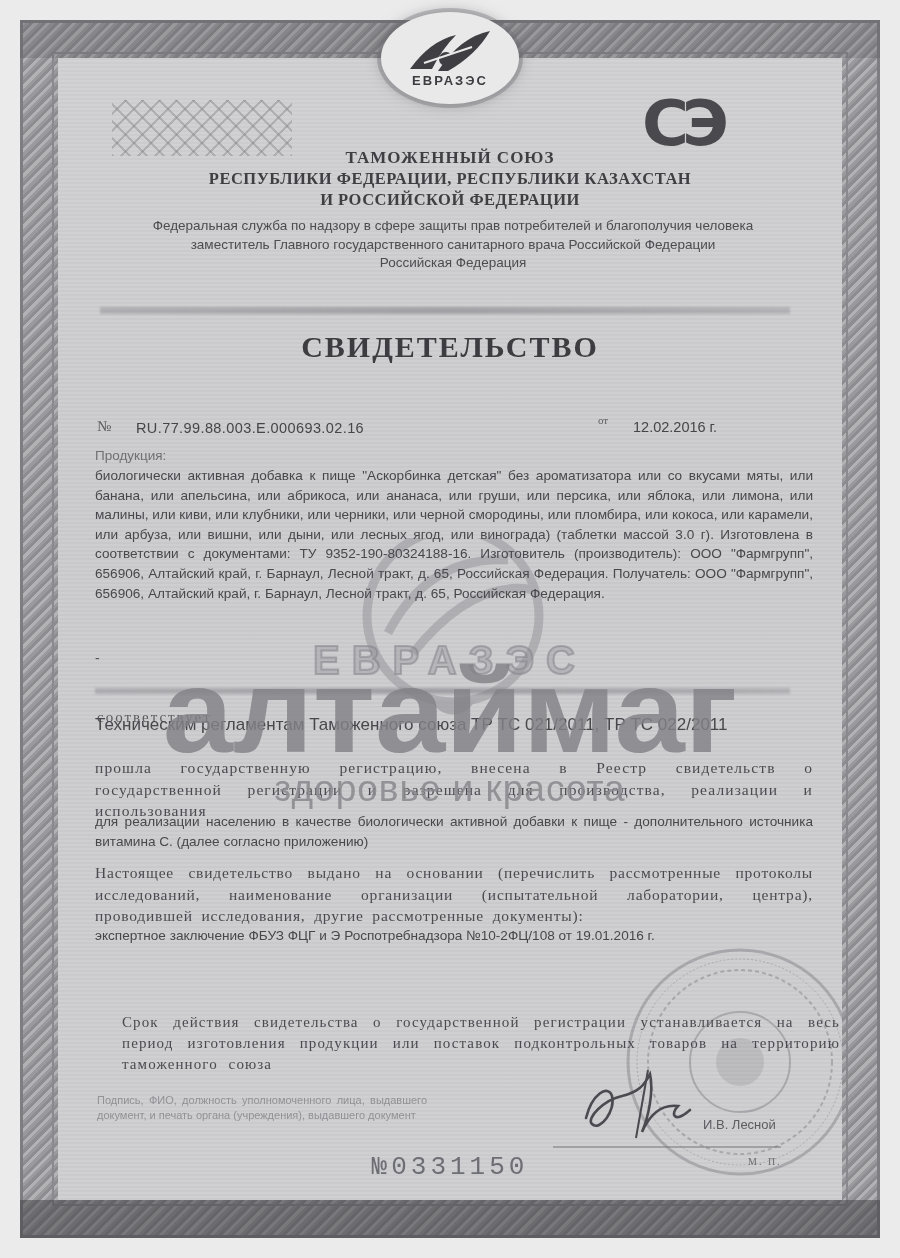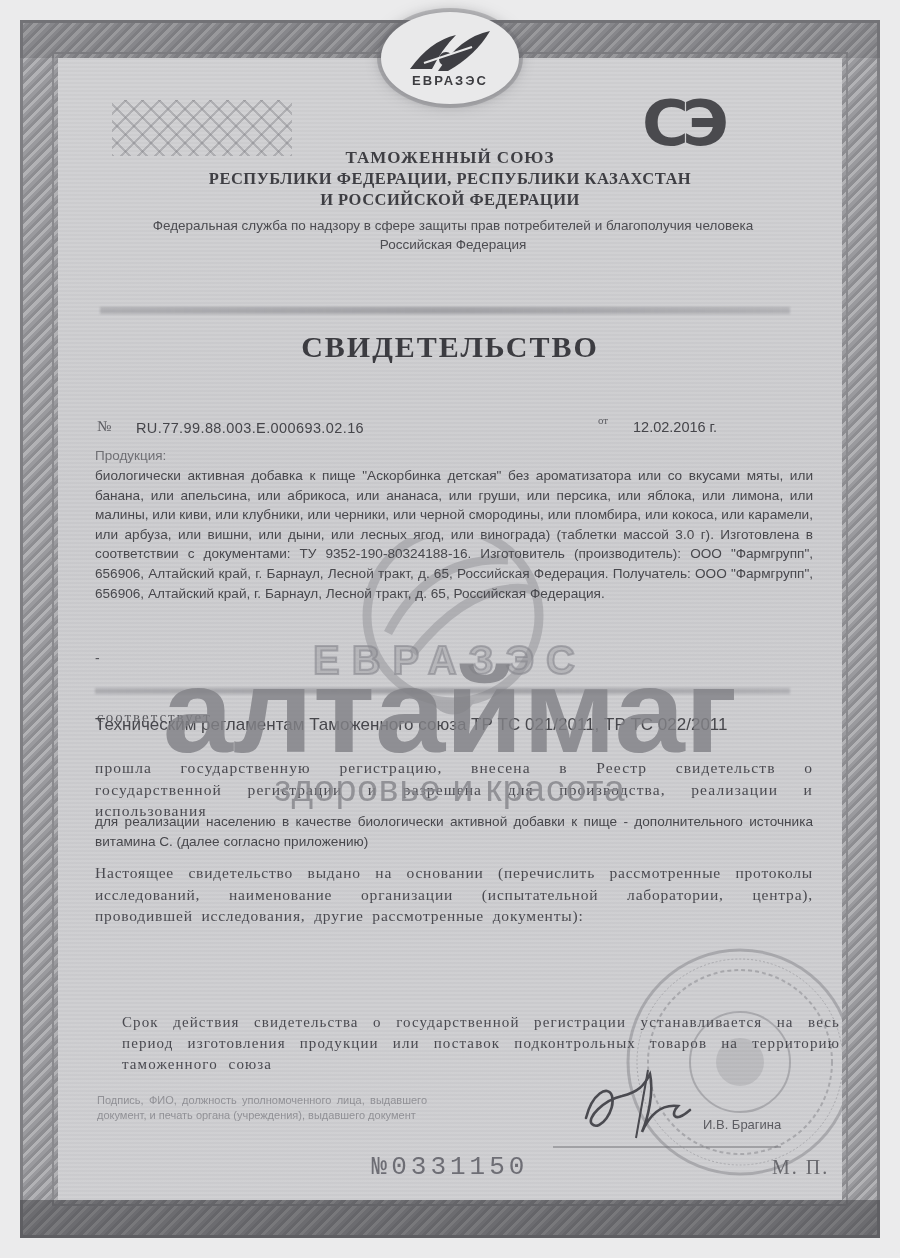--- a/index.html
+++ b/index.html
@@ -89,21 +89,21 @@
   .basis{top:862px;letter-spacing:.8px;word-spacing:4px;}
   .expert{top:926px;}
   .validity{top:1012px;font-size:15px;line-height:21px;margin-left:27px;}
 
   .sig-note{top:1093px;left:97px;width:330px;font-size:11px;line-height:15px;text-align:justify;
     color:rgba(95,95,102,.55);filter:blur(.5px);z-index:2;}
   .stamp{top:942px;left:620px;z-index:1;opacity:.3;}
   .sig-svg{top:1066px;left:578px;z-index:2;}
   .sig-line{top:1146px;left:553px;width:228px;height:2px;background:rgba(110,110,116,.45);filter:blur(.6px);z-index:2;}
   .sig-name{top:1117px;left:703px;font-size:13px;color:rgba(72,72,78,.85);z-index:2;}
-  .seal-mp{top:1156px;left:772px;font-family:"Liberation Serif",serif;font-size:20px;
+  .seal-mp{top:1156px;left:748px;font-family:"Liberation Serif",serif;font-size:10px;
     letter-spacing:2px;color:rgba(80,80,86,.8);z-index:2;}
   .doc-number{top:1152px;z-index:2;font-family:"Liberation Mono",monospace;font-size:26px;
     letter-spacing:4px;color:rgba(85,85,94,.8);}
 </style>
 </head>
 <body>
 
 <div class="page">
 
   <div class="frame"></div>
@@ -125,20 +125,21 @@
   </div>
 
   <div class="abs se-mark">СЭ</div>
 
   <div class="abs center hdr">
     <div class="serifline l1">ТАМОЖЕННЫЙ СОЮЗ</div>
     <div class="serifline l2">РЕСПУБЛИКИ ФЕДЕРАЦИИ, РЕСПУБЛИКИ КАЗАХСТАН</div>
     <div class="serifline l3">И РОССИЙСКОЙ ФЕДЕРАЦИИ</div>
     <div class="gap"></div>
     <div class="sans">Федеральная служба по надзору в сфере защиты прав потребителей и благополучия человека</div>
+    <div class="sans">заместитель Главного государственного санитарного врача Российской Федерации</div>
     <div class="sans">Российская Федерация</div>
   </div>
 
   <div class="abs blur-line" style="top:307px;left:100px;width:690px;height:7px;"></div>
 
   <div class="abs center title-main">СВИДЕТЕЛЬСТВО</div>
 
   <div class="abs serif-label num-label">№</div>
   <div class="abs num-value">RU.77.99.88.003.Е.000693.02.16</div>
   <div class="abs serif-label date-label">от</div>
@@ -159,20 +160,21 @@
   <div class="abs center wm-eurasec-text">ЕВРАЗЭС</div>
 
   <div class="abs blur-line" style="top:688px;left:95px;width:695px;height:6px;"></div>
 
   <div class="abs serif-label compliance-intro">соответствует</div>
   <div class="abs compliance-reg">Техническим регламентам Таможенного союза ТР ТС 021/2011, ТР ТС 022/2011</div>
 
   <div class="abs para serif-para reg-statement">прошла государственную регистрацию, внесена в Реестр свидетельств о государственной регистрации и разрешена для производства, реализации и использования</div>
   <div class="abs para sans-para usage">для реализации населению в качестве биологически активной добавки к пище - дополнительного источника витамина С. (далее согласно приложению)</div>
   <div class="abs para serif-para basis">Настоящее свидетельство выдано на основании (перечислить рассмотренные протоколы исследований, наименование организации (испытательной лаборатории, центра), проводившей исследования, другие рассмотренные документы):</div>
+  <div class="abs para sans-para expert">экспертное заключение ФБУЗ ФЦГ и Э Роспотребнадзора №10-2ФЦ/108 от 19.01.2016 г.</div>
   <div class="abs para serif-para validity">Срок действия свидетельства о государственной регистрации устанавливается на весь период изготовления продукции или поставок подконтрольных товаров на территорию таможенного союза</div>
 
   <div class="abs center wm-brand">алтаймаг</div>
   <div class="abs sig-note">Подпись, ФИО, должность уполномоченного лица, выдавшего документ, и печать органа (учреждения), выдавшего документ</div>
 
   <div class="abs center wm-tagline">здоровье и красота</div>
 
   <div class="abs stamp">
     <svg width="240" height="240" viewBox="0 0 240 240">
       <circle cx="120" cy="120" r="112" fill="none" stroke="#55555c" stroke-width="3"></circle>
@@ -183,18 +185,18 @@
     </svg>
   </div>
 
   <div class="abs sig-svg">
     <svg width="130" height="78" viewBox="0 0 130 78">
       <path d="M8,52 C14,28 30,18 34,30 C38,44 22,66 14,58 C8,52 26,34 44,30 C60,26 66,20 72,8 C76,26 70,52 64,66 C72,48 84,38 100,40 C92,48 96,58 112,44" fill="none" stroke="#4a4a50" stroke-width="2.6" stroke-linecap="round"></path>
       <path d="M70,4 L58,72" stroke="#4a4a50" stroke-width="2" fill="none"></path>
     </svg>
   </div>
   <div class="abs sig-line"></div>
-  <div class="abs sig-name">И.В. Брагина</div>
+  <div class="abs sig-name">И.В. Лесной</div>
   <div class="abs seal-mp">М. П.</div>
 
   <div class="abs center doc-number">№0331150</div>
 
 </div>
 
 </body></html>

